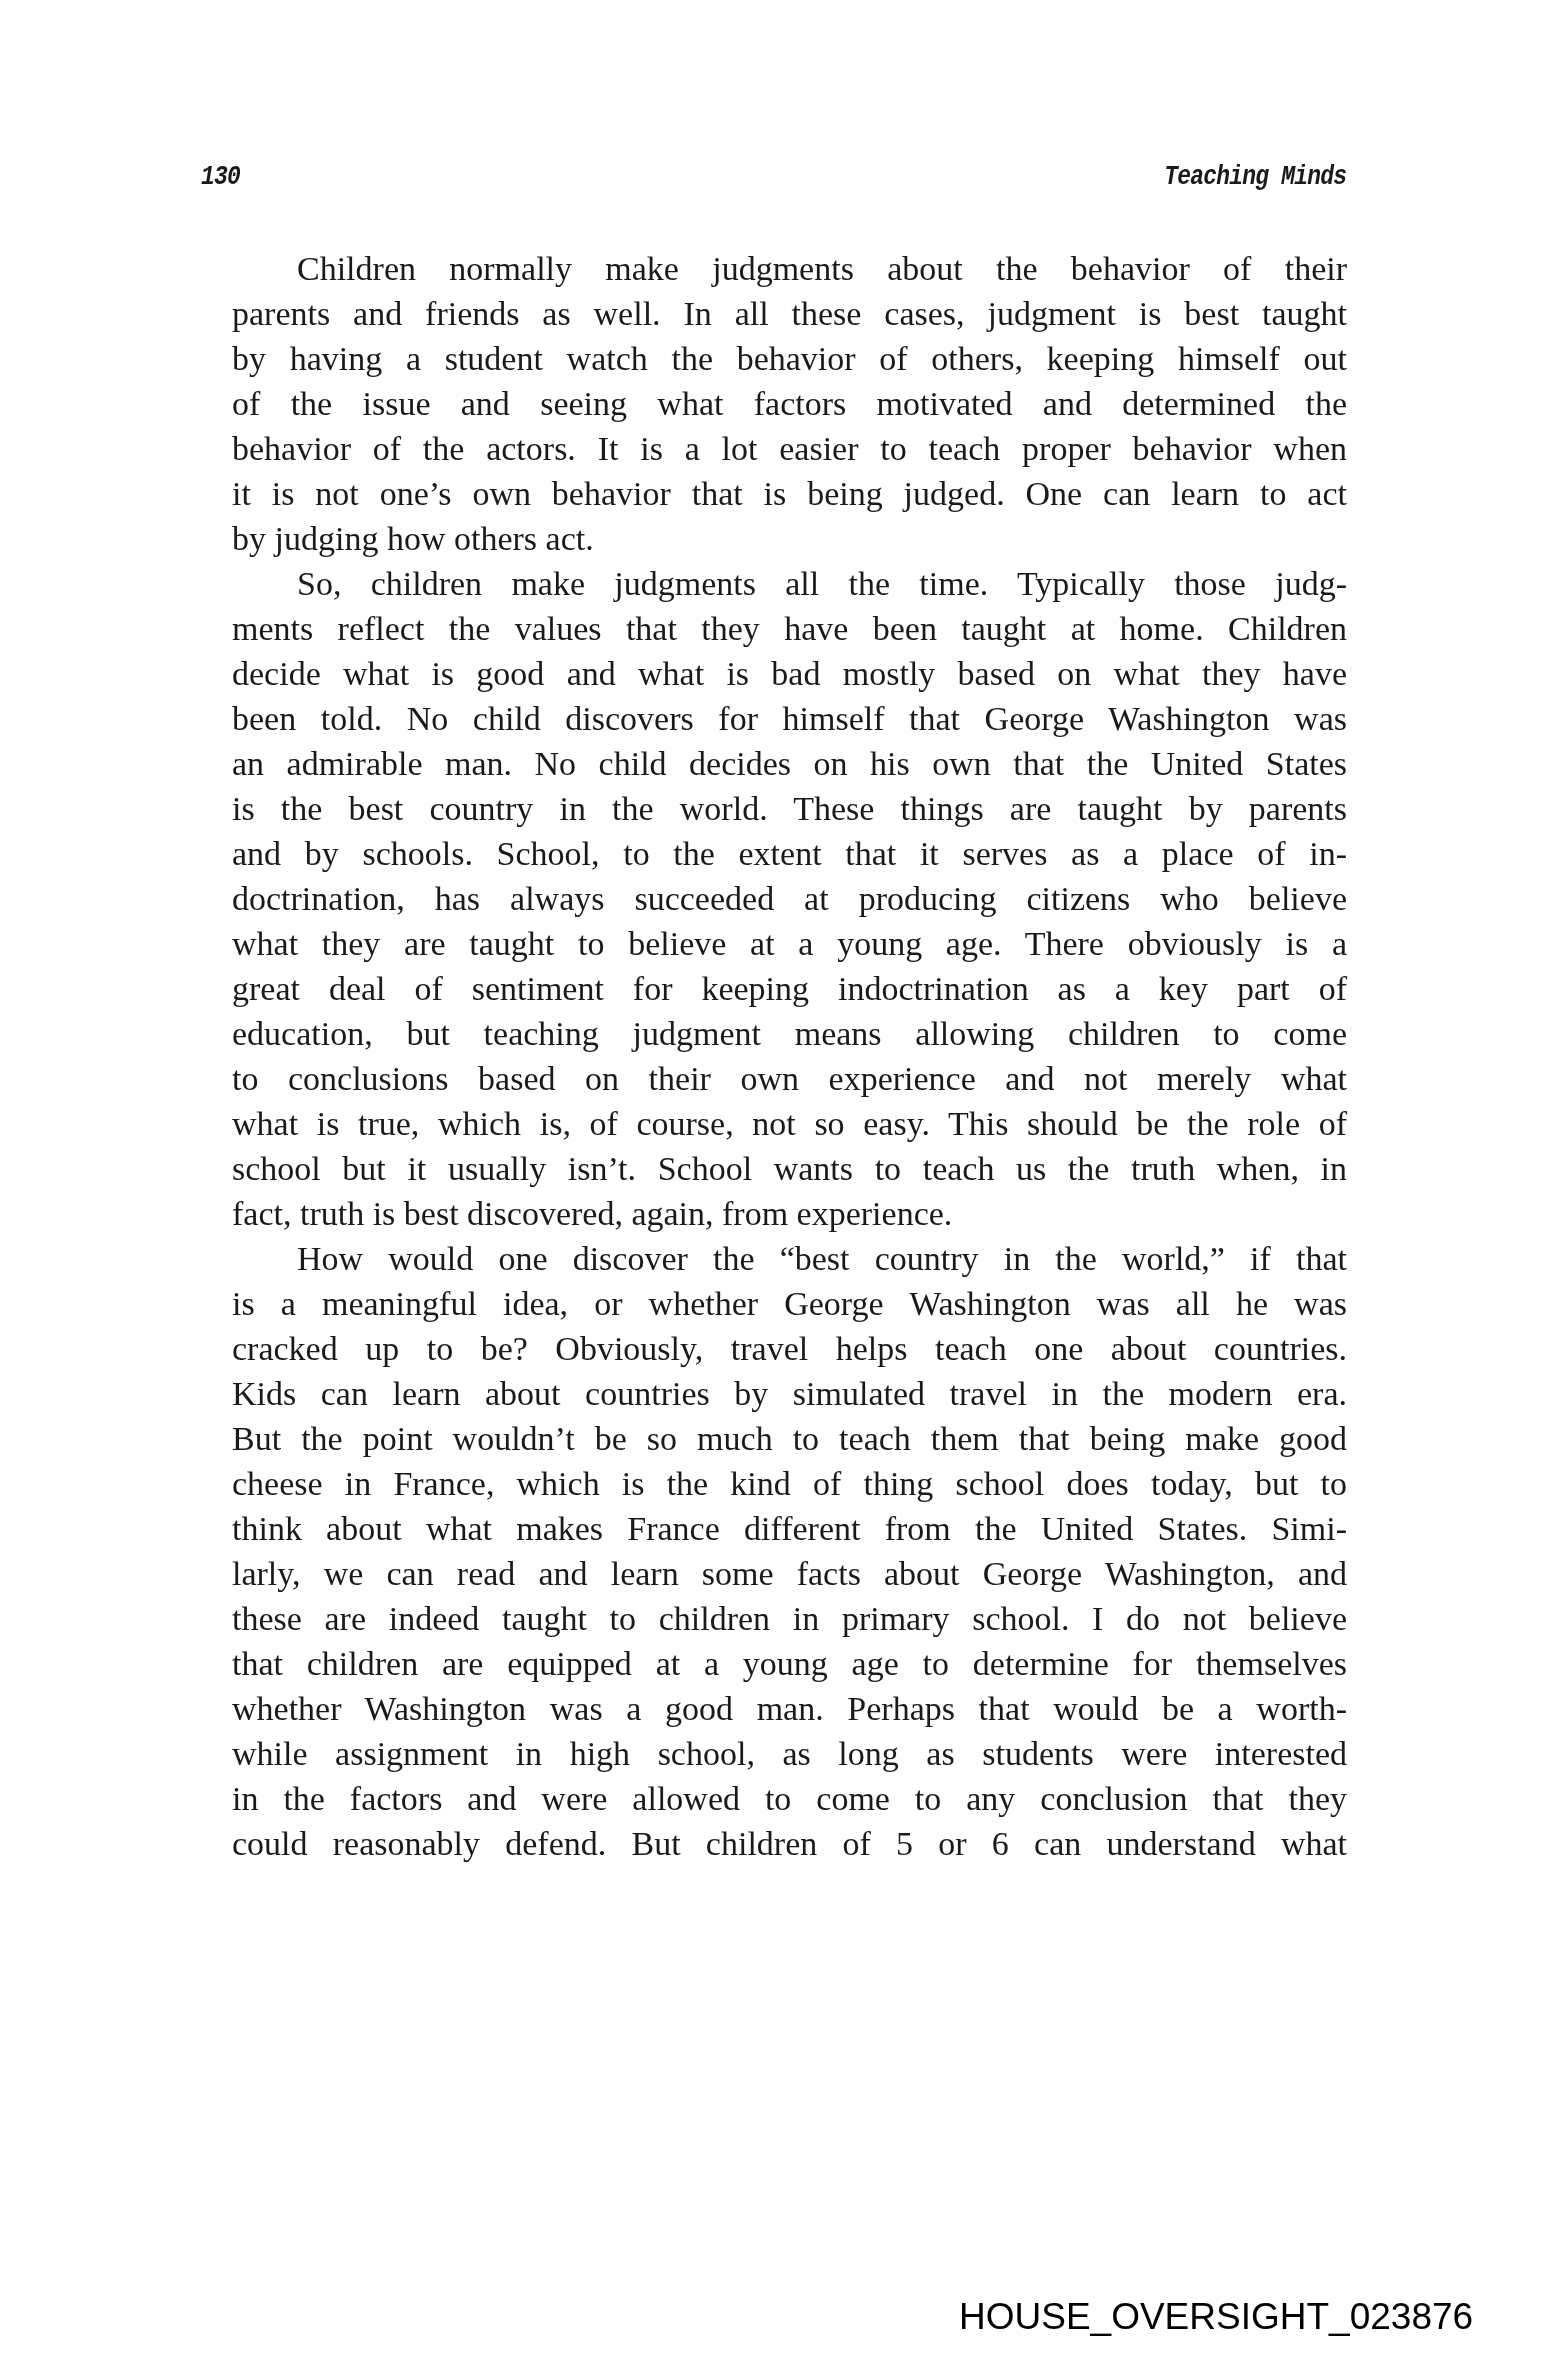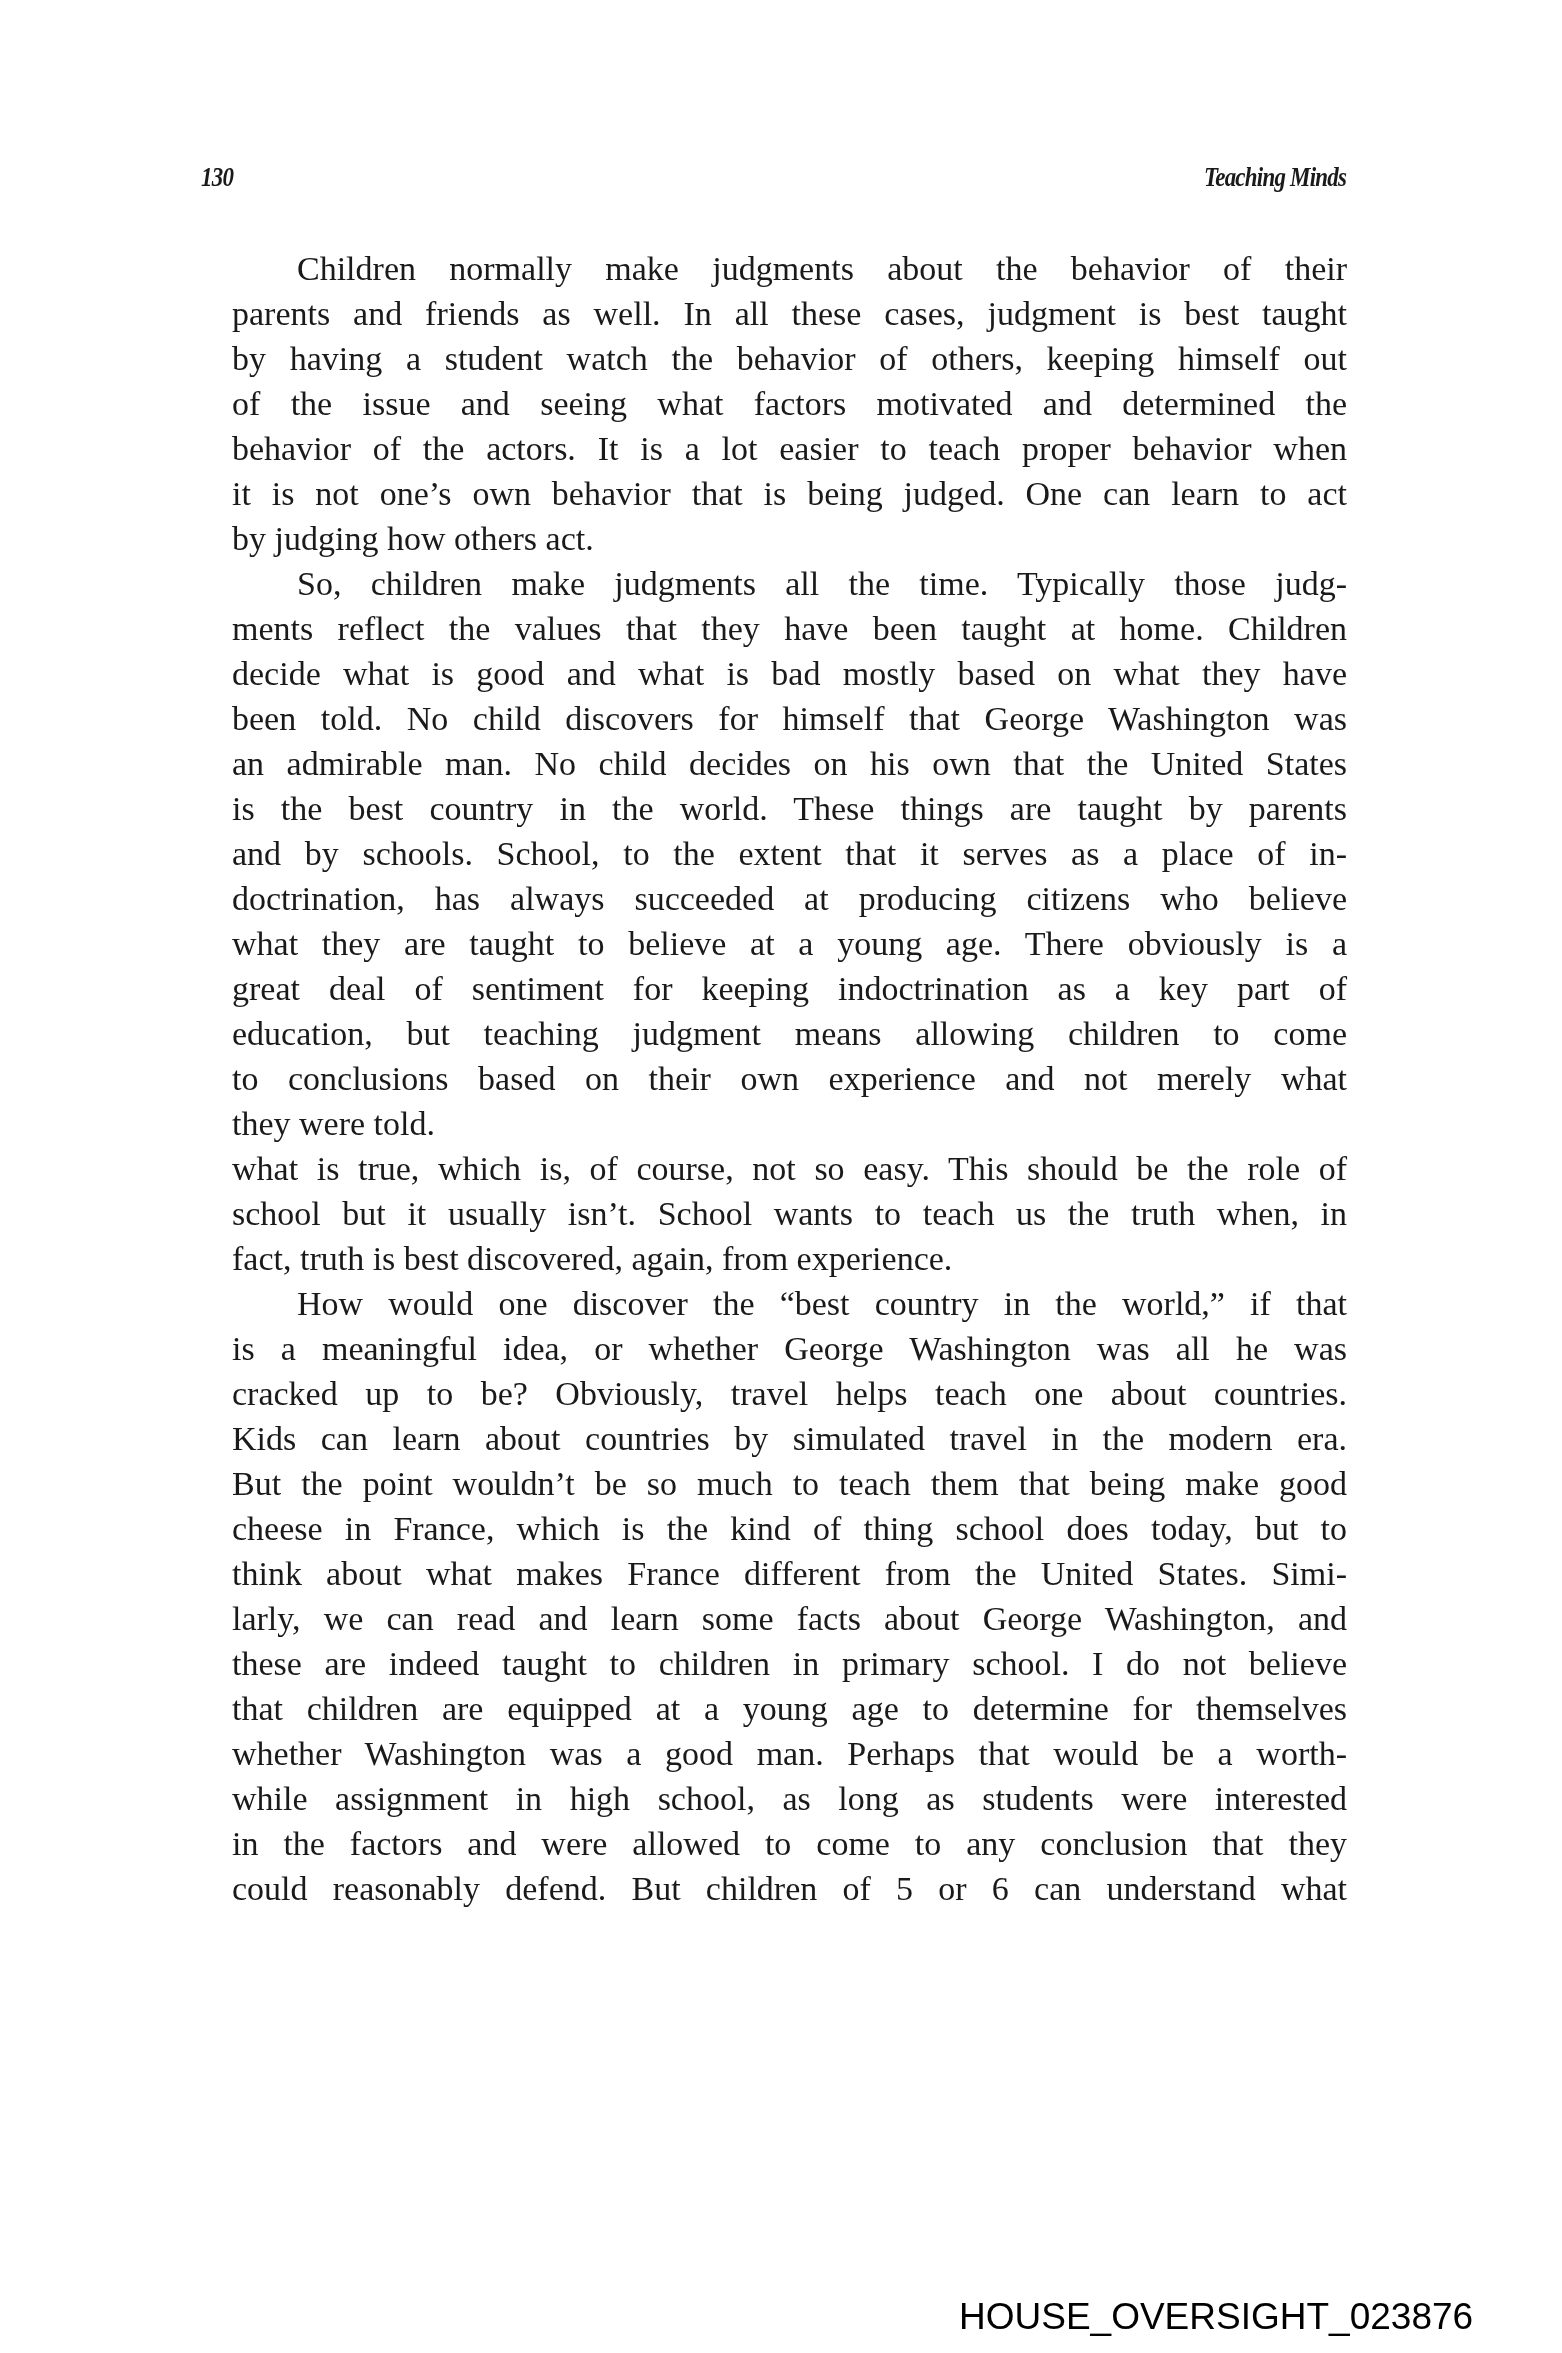--- a/index.html
+++ b/index.html
@@ -13,21 +13,21 @@
       position: relative;
       overflow: hidden;
       color: #1a1a1a;
     }
     .running-head {
       position: absolute;
       top: 162px;
       left: 201px;
       width: 1145px;
       height: 34px;
-      font-family: Liberation Serif, serif;
+      font-family: Liberation Mono, monospace;
       font-weight: bold;
       font-style: italic;
       font-size: 27px;
       letter-spacing: -0.9px;
       color: #1a1a1a;
     }
     .running-head .page-number {
       position: absolute;
       left: 0;
       top: 0;
@@ -103,21 +103,20 @@
     <span class="line">decide what is good and what is bad mostly based on what they have</span>
     <span class="line">been told. No child discovers for himself that George Washington was</span>
     <span class="line">an admirable man. No child decides on his own that the United States</span>
     <span class="line">is the best country in the world. These things are taught by parents</span>
     <span class="line">and by schools. School, to the extent that it serves as a place of in-</span>
     <span class="line">doctrination, has always succeeded at producing citizens who believe</span>
     <span class="line">what they are taught to believe at a young age. There obviously is a</span>
     <span class="line">great deal of sentiment for keeping indoctrination as a key part of</span>
     <span class="line">education, but teaching judgment means allowing children to come</span>
     <span class="line">to conclusions based on their own experience and not merely what</span>
-    <span class="line last">they were told.</span>
   </div>
 
   <div>
     <span class="line">what is true, which is, of course, not so easy. This should be the role of</span>
     <span class="line">school but it usually isn’t. School wants to teach us the truth when, in</span>
     <span class="line last">fact, truth is best discovered, again, from experience.</span>
   </div>
 
   <div>
     <span class="line indent">How would one discover the “best country in the world,” if that</span>

